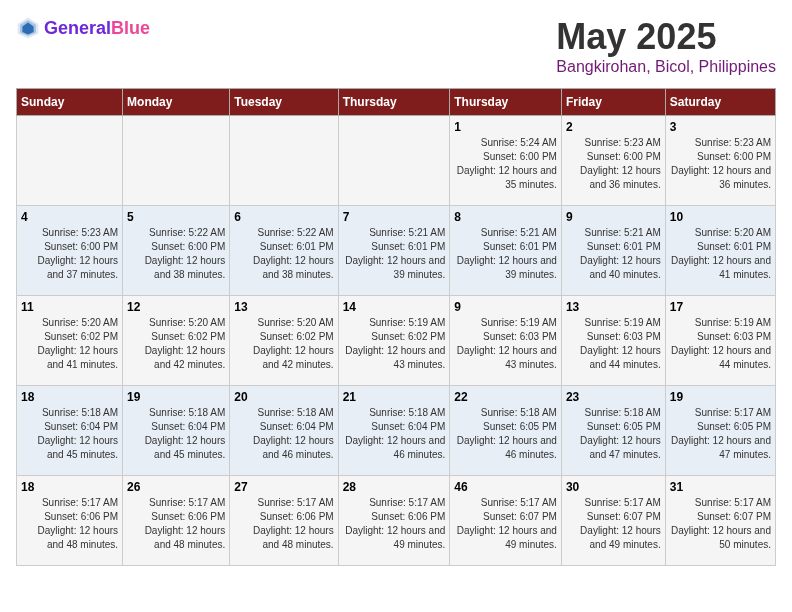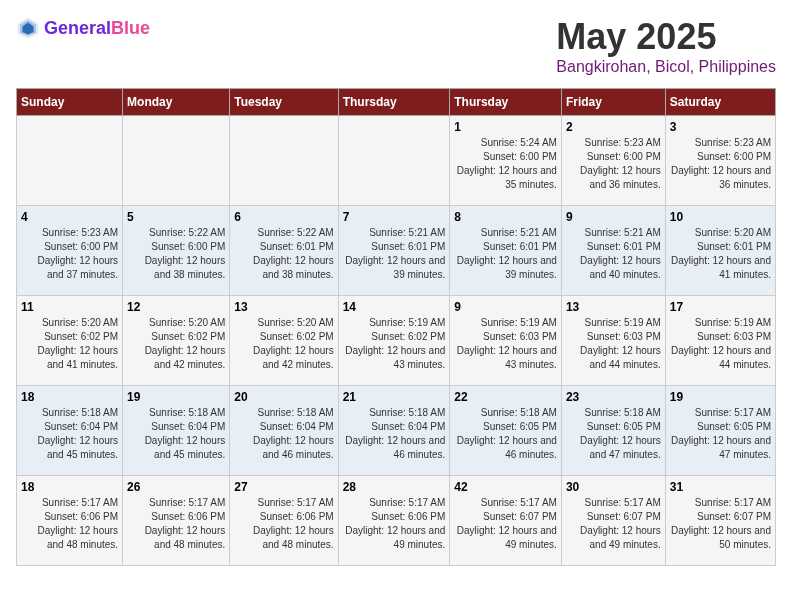--- a/index.html
+++ b/index.html
@@ -242,21 +242,21 @@
         </td>
         <td>
           <span class="day-number">27</span>
           <div class="day-info">Sunrise: 5:17 AM<br>Sunset: 6:06 PM<br>Daylight: 12 hours and 48 minutes.</div>
         </td>
         <td>
           <span class="day-number">28</span>
           <div class="day-info">Sunrise: 5:17 AM<br>Sunset: 6:06 PM<br>Daylight: 12 hours and 49 minutes.</div>
         </td>
         <td>
-          <span class="day-number">42</span>
+          <span class="day-number">46</span>
           <div class="day-info">Sunrise: 5:17 AM<br>Sunset: 6:07 PM<br>Daylight: 12 hours and 49 minutes.</div>
         </td>
         <td>
           <span class="day-number">30</span>
           <div class="day-info">Sunrise: 5:17 AM<br>Sunset: 6:07 PM<br>Daylight: 12 hours and 49 minutes.</div>
         </td>
         <td>
           <span class="day-number">31</span>
           <div class="day-info">Sunrise: 5:17 AM<br>Sunset: 6:07 PM<br>Daylight: 12 hours and 50 minutes.</div>
         </td>

